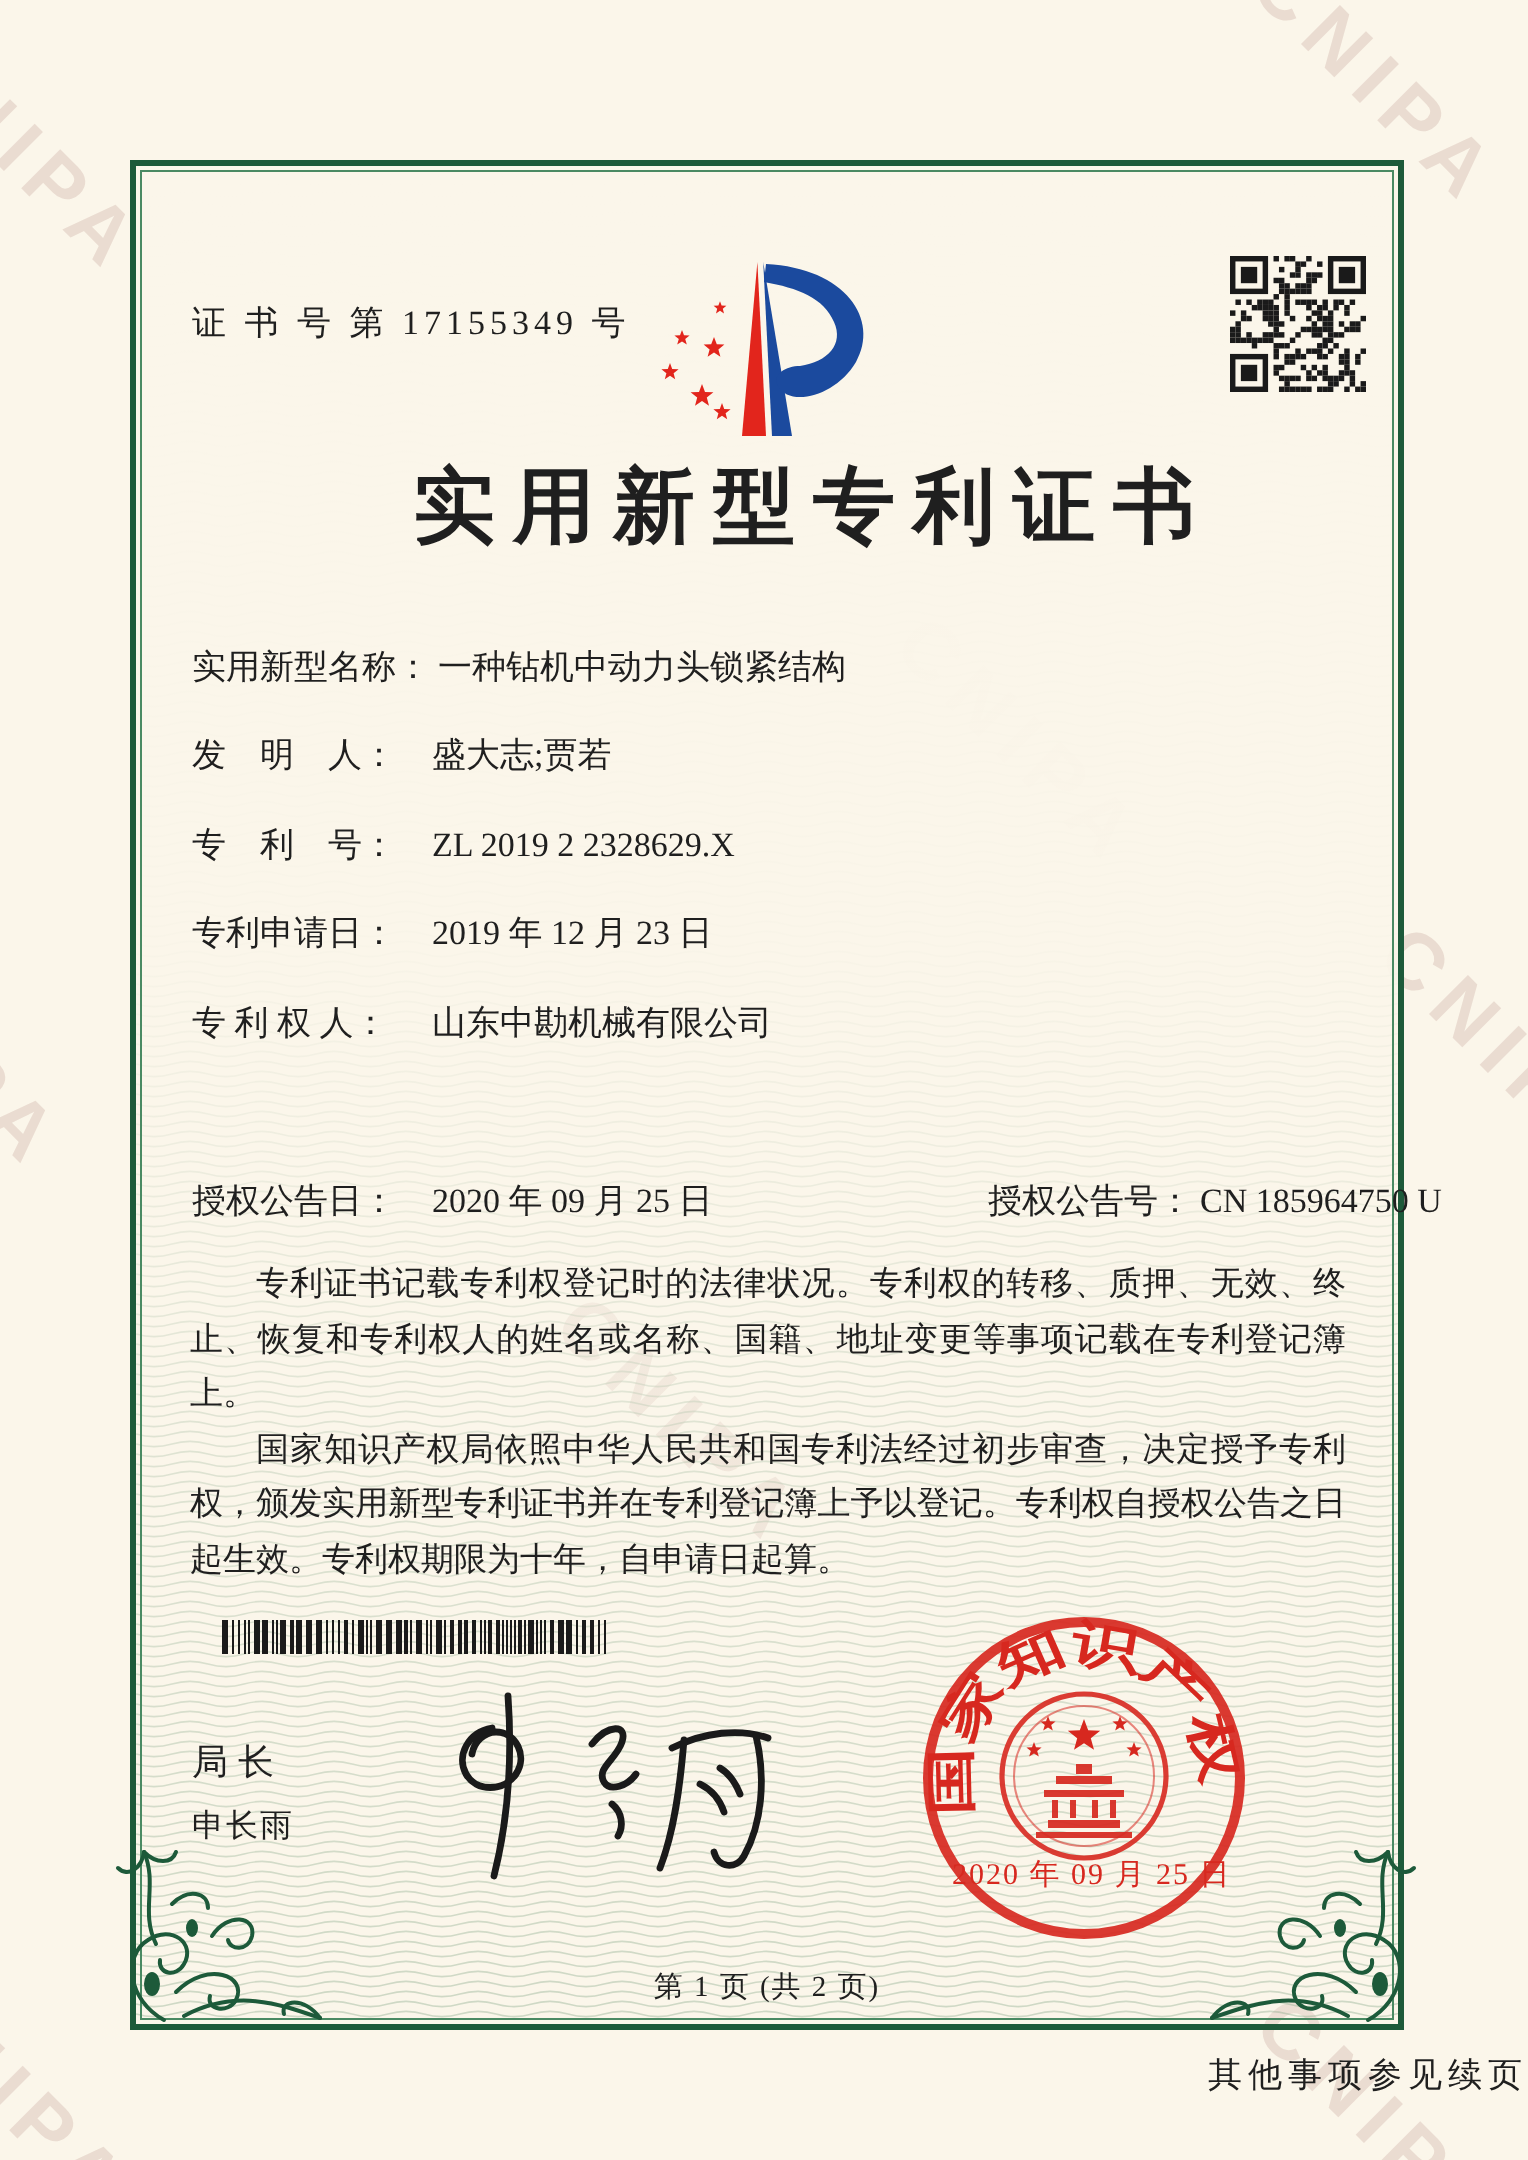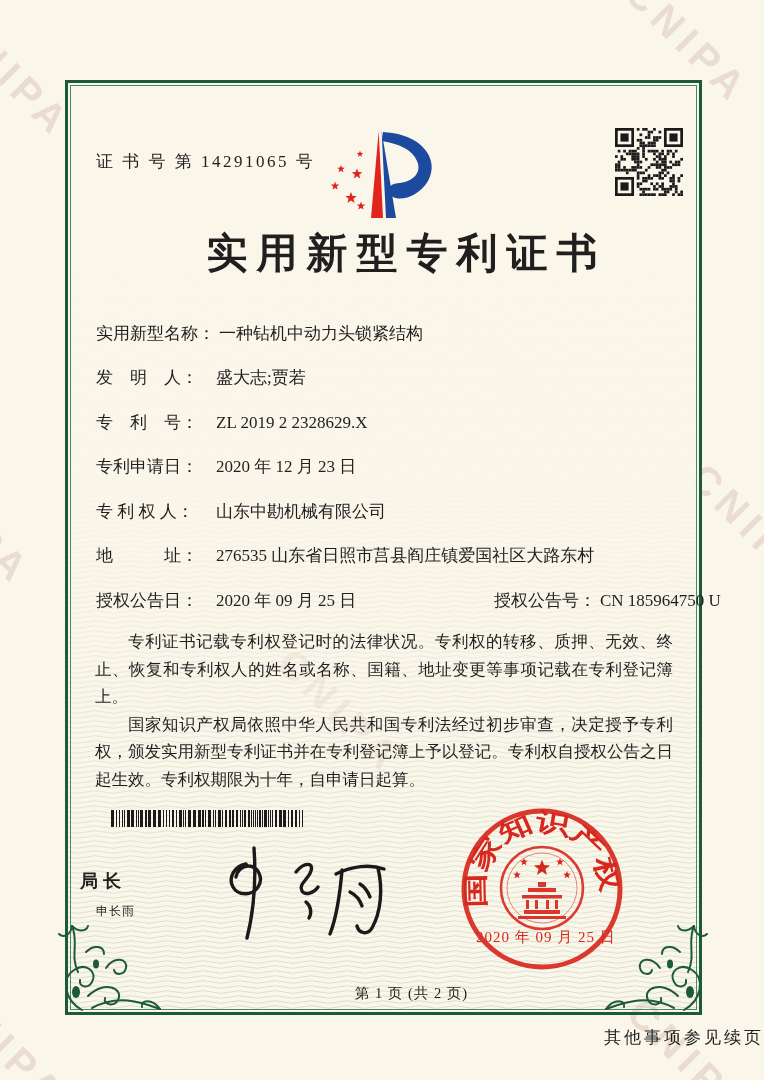--- a/index.html
+++ b/index.html
@@ -41,26 +41,26 @@
     position:absolute;left:65px;top:226px;width:637px;text-align:center;
     font-size:41px;font-weight:700;letter-spacing:9px;margin-left:23px;
   }
   .frow{position:absolute;left:96px;font-size:17px;white-space:nowrap;}
   .flabel{display:inline-block;min-width:116px;}
   .fvalue{margin-left:4px;}
   .grant-no{position:absolute;left:398px;top:0;}
   .paras{position:absolute;left:95px;top:628px;width:578px;font-size:16.5px;line-height:27.5px;text-align:justify;}
   .paras p{margin:0;text-indent:2em;}
   .barcode{position:absolute;left:110px;top:810px;}
-  .signer-title{position:absolute;left:80px;top:869px;font-size:18px;letter-spacing:5px;font-weight:bold;}
-  .signer-name{position:absolute;left:96px;top:903px;font-size:12px;letter-spacing:1px;}
+  .signer-title{position:absolute;left:96px;top:869px;font-size:18px;letter-spacing:5px;}
+  .signer-name{position:absolute;left:96px;top:903px;font-size:16px;letter-spacing:1px;}
   .signature{position:absolute;left:208px;top:844px;}
   .seal{position:absolute;left:452px;top:800px;}
   .seal-date{position:absolute;left:476px;top:928px;font-size:15px;color:#d7281f;letter-spacing:1px;white-space:nowrap;}
-  .page-num{position:absolute;left:65px;top:984px;width:637px;text-align:center;font-size:14.5px;letter-spacing:1px;margin-left:28px;}
+  .page-num{position:absolute;left:65px;top:984px;width:637px;text-align:center;font-size:14.5px;letter-spacing:1px;}
   .footer-note{position:absolute;left:0;top:1026px;width:764px;text-align:right;font-size:17px;letter-spacing:3px;}
   .ornament{position:absolute;z-index:2;}
 </style>
 </head>
 <body>
 
 <div class="page">
 
   <span class="wm" style="left:-30px;top:4px">CNIPA</span>
   <span class="wm" style="left:648px;top:-30px">CNIPA</span>
@@ -277,21 +277,21 @@
       <ellipse cx="24" cy="72" rx="4" ry="6" fill="#1d5a3a" stroke="none"></ellipse>
       <ellipse cx="44" cy="44" rx="3" ry="4.5" fill="#1d5a3a" stroke="none"></ellipse>
     </g>
   </svg>
   <svg class="ornament" style="left:602px;top:920px" width="112" height="97" viewBox="0 0 112 97">
     <use href="#orn" transform="translate(112,0) scale(-1,1)"></use>
   </svg>
 
   <div class="content">
 
-    <div class="cert-no">证 书 号 第 14291065 号</div>
+    <div class="cert-no">证 书 号 第 17155349 号</div>
 
     <svg class="logo" width="122" height="112" viewBox="0 0 122 112">
       <g id="logo-stars">
           <polygon points="37.0,30.6 37.8,32.8 40.2,32.9 38.4,34.4 39.0,36.8 37.0,35.4 35.0,36.8 35.6,34.4 33.8,32.9 36.2,32.8" fill="#e2251c"></polygon>
           <polygon points="18.0,45.0 19.0,47.6 21.8,47.8 19.6,49.5 20.4,52.2 18.0,50.7 15.6,52.2 16.4,49.5 14.2,47.8 17.0,47.6" fill="#e2251c"></polygon>
           <polygon points="34.0,48.5 35.4,52.1 39.2,52.3 36.2,54.7 37.2,58.4 34.0,56.3 30.8,58.4 31.8,54.7 28.8,52.3 32.6,52.1" fill="#e2251c"></polygon>
           <polygon points="12.0,61.5 13.1,64.5 16.3,64.6 13.8,66.6 14.6,69.6 12.0,67.9 9.4,69.6 10.2,66.6 7.7,64.6 10.9,64.5" fill="#e2251c"></polygon>
           <polygon points="28.0,72.0 29.5,76.0 33.7,76.1 30.4,78.8 31.5,82.9 28.0,80.5 24.5,82.9 25.6,78.8 22.3,76.1 26.5,76.0" fill="#e2251c"></polygon>
           <polygon points="38.0,81.5 39.1,84.5 42.3,84.6 39.8,86.6 40.6,89.6 38.0,87.9 35.4,89.6 36.2,86.6 33.7,84.6 36.9,84.5" fill="#e2251c"></polygon>
         </g>
@@ -511,27 +511,24 @@
     <div class="frow" style="top:322px">
       <span class="flabel">实用新型名称：</span><span class="fvalue">一种钻机中动力头锁紧结构</span>
     </div>
     <div class="frow" style="top:366px">
       <span class="flabel">发　明　人：</span><span class="fvalue">盛大志;贾若</span>
     </div>
     <div class="frow" style="top:411px">
       <span class="flabel">专　利　号：</span><span class="fvalue">ZL 2019 2 2328629.X</span>
     </div>
     <div class="frow" style="top:455px">
-      <span class="flabel">专利申请日：</span><span class="fvalue">2020 年 12 月 23 日</span>
+      <span class="flabel">专利申请日：</span><span class="fvalue">2019 年 12 月 23 日</span>
     </div>
     <div class="frow" style="top:500px">
       <span class="flabel">专 利 权 人：</span><span class="fvalue">山东中勘机械有限公司</span>
-    </div>
-    <div class="frow" style="top:544px">
-      <span class="flabel">地　　　址：</span><span class="fvalue">276535 山东省日照市莒县阎庄镇爱国社区大路东村</span>
     </div>
     <div class="frow" style="top:589px">
       <span class="flabel">授权公告日：</span><span class="fvalue">2020 年 09 月 25 日</span>
       <span class="grant-no">
         <span>授权公告号：</span><span class="fvalue">CN 185964750 U</span>
       </span>
     </div>
 
     <div class="paras">
       <p>专利证书记载专利权登记时的法律状况。专利权的转移、质押、无效、终止、恢复和专利权人的姓名或名称、国籍、地址变更等事项记载在专利登记簿上。</p>

